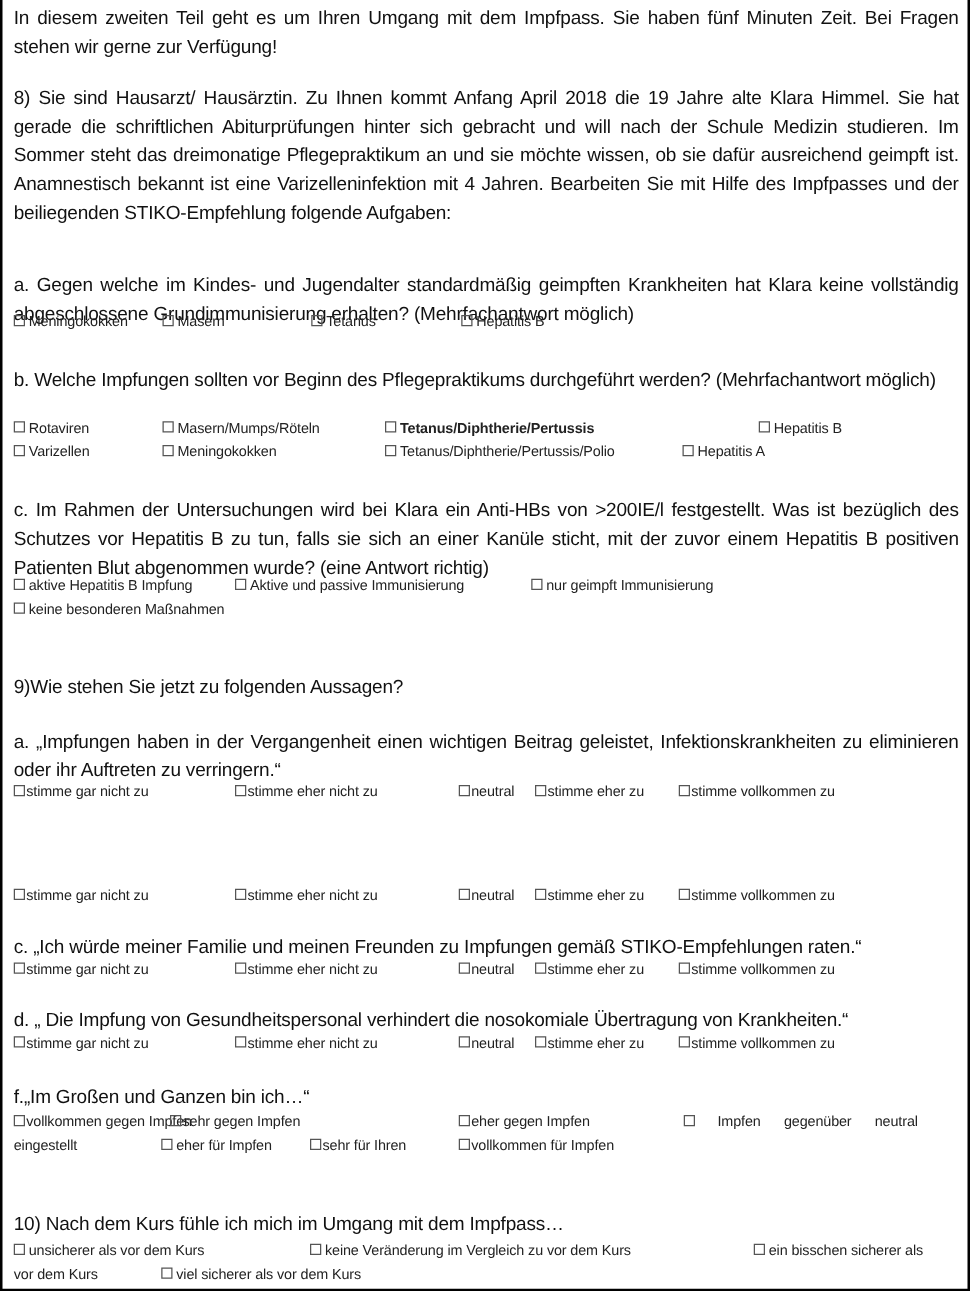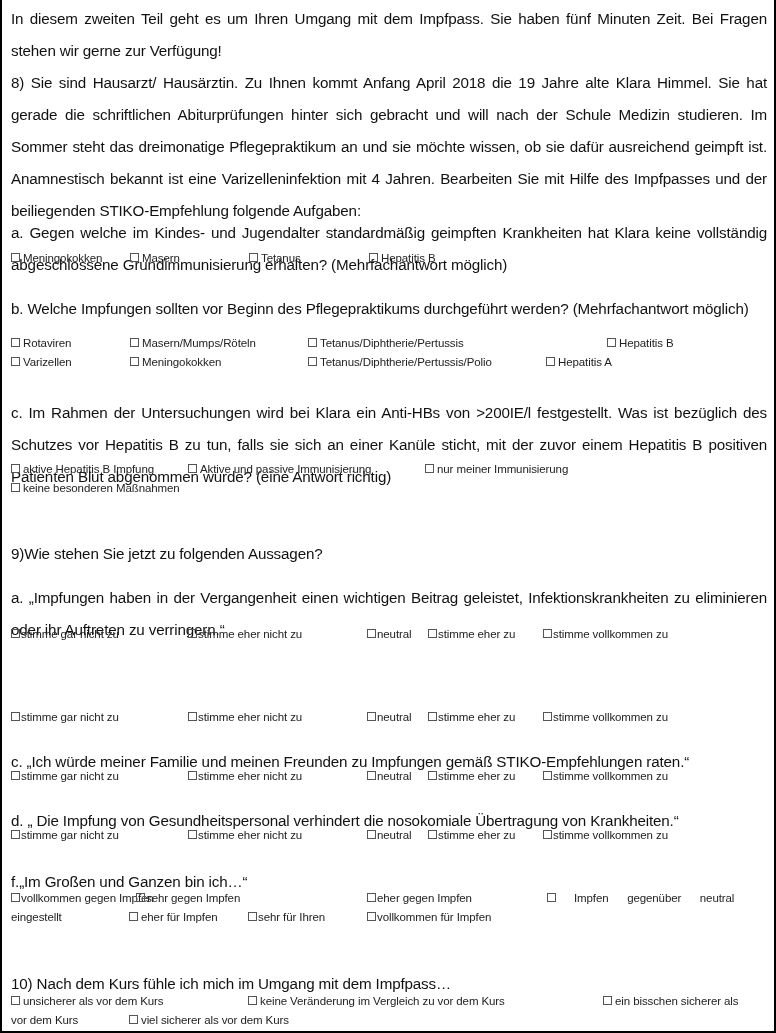--- a/index.html
+++ b/index.html
@@ -4,21 +4,21 @@
 <style>
   html, body { margin: 0; padding: 0; background: #ffffff; }
   body { width: 776px; height: 1033px; overflow: hidden; position: relative; }
   .page {
     position: absolute; left: 0; top: 0; width: 772px; height: 1031px;
     border-left: 2px solid #000; border-right: 2px solid #000; border-bottom: 2px solid #000;
     font-family: "Liberation Sans", sans-serif; color: #111;
   }
   .para {
     position: absolute; left: 9px; width: 756px;
-    font-size: 15.2px; line-height: 32px; letter-spacing: -0.15px;
+    font-size: 15.2px; line-height: 23px; letter-spacing: -0.15px;
     text-align: justify;
   }
   .opts {
     position: absolute; left: 9px; width: 756px;
     font-size: 11.5px; line-height: 19px; color: #222; letter-spacing: -0.1px;
   }
   .opt { position: absolute; white-space: nowrap; }
   .cb { display: inline-block; width: 7px; height: 7px; border: 1px solid #555; margin-right: 3px; vertical-align: 0px; }
   .cb.tight { margin-right: 1px; }
 </style>
@@ -36,33 +36,33 @@
     <label class="opt" style="left:0px;"><span class="cb"></span><span>Meningokokken</span></label>
     <label class="opt" style="left:119px;"><span class="cb"></span><span>Masern</span></label>
     <label class="opt" style="left:238px;"><span class="cb"></span><span>Tetanus</span></label>
     <label class="opt" style="left:358px;"><span class="cb"></span><span>Hepatitis B</span></label>
   </div>
 
   <div class="para" style="top:293px;">b. Welche Impfungen sollten vor Beginn des Pflegepraktikums durchgeführt werden? (Mehrfachantwort möglich)</div>
   <div class="opts" style="top:334px;">
     <label class="opt" style="left:0px;top:0;text-align:right;"><span class="cb"></span><span>Rotaviren</span></label>
     <label class="opt" style="left:119px;top:0;"><span class="cb"></span><span>Masern/Mumps/Röteln</span></label>
-    <label class="opt" style="left:297px;top:0;"><span class="cb"></span><span>Tetanus/Diphtherie/Pertussis</span></label>
+    <label class="opt" style="left:297px;top:0;font-weight:bold;"><span class="cb"></span><span>Tetanus/Diphtherie/Pertussis</span></label>
     <label class="opt" style="left:596px;top:0;"><span class="cb"></span><span>Hepatitis B</span></label>
     <label class="opt" style="left:0px;top:19px;"><span class="cb"></span><span>Varizellen</span></label>
     <label class="opt" style="left:119px;top:19px;"><span class="cb"></span><span>Meningokokken</span></label>
     <label class="opt" style="left:297px;top:19px;"><span class="cb"></span><span>Tetanus/Diphtherie/Pertussis/Polio</span></label>
     <label class="opt" style="left:535px;top:19px;"><span class="cb"></span><span>Hepatitis A</span></label>
   </div>
 
   <div class="para" style="top:397px;">c. Im Rahmen der Untersuchungen wird bei Klara ein Anti-HBs von &gt;200IE/l festgestellt. Was ist bezüglich des Schutzes vor Hepatitis B zu tun, falls sie sich an einer Kanüle sticht, mit der zuvor einem Hepatitis B positiven Patienten Blut abgenommen wurde? (eine Antwort richtig)</div>
   <div class="opts" style="top:460px;">
     <label class="opt" style="left:0px;top:0;"><span class="cb"></span><span>aktive Hepatitis B Impfung</span></label>
     <label class="opt" style="left:177px;top:0;"><span class="cb"></span><span>Aktive und passive Immunisierung</span></label>
-    <label class="opt" style="left:414px;top:0;"><span class="cb"></span><span>nur meiner Immunisierung</span></label>
+    <label class="opt" style="left:414px;top:0;"><span class="cb"></span><span>nur geimpft Immunisierung</span></label>
     <label class="opt" style="left:0px;top:19px;"><span class="cb"></span><span>keine besonderen Maßnahmen</span></label>
   </div>
 
   <div class="para" style="top:538px;">9)Wie stehen Sie jetzt zu folgenden Aussagen?</div>
 
   <div class="para" style="top:582px;">a. „Impfungen haben in der Vergangenheit einen wichtigen Beitrag geleistet, Infektionskrankheiten zu eliminieren oder ihr Auftreten zu verringern.“</div>
   <div class="opts" style="top:625px;">
     <label class="opt" style="left:0;"><span class="cb tight"></span><span>stimme gar nicht zu</span></label>
     <label class="opt" style="left:177px;"><span class="cb tight"></span><span>stimme eher nicht zu</span></label>
     <label class="opt" style="left:356px;"><span class="cb tight"></span><span>neutral</span></label>

